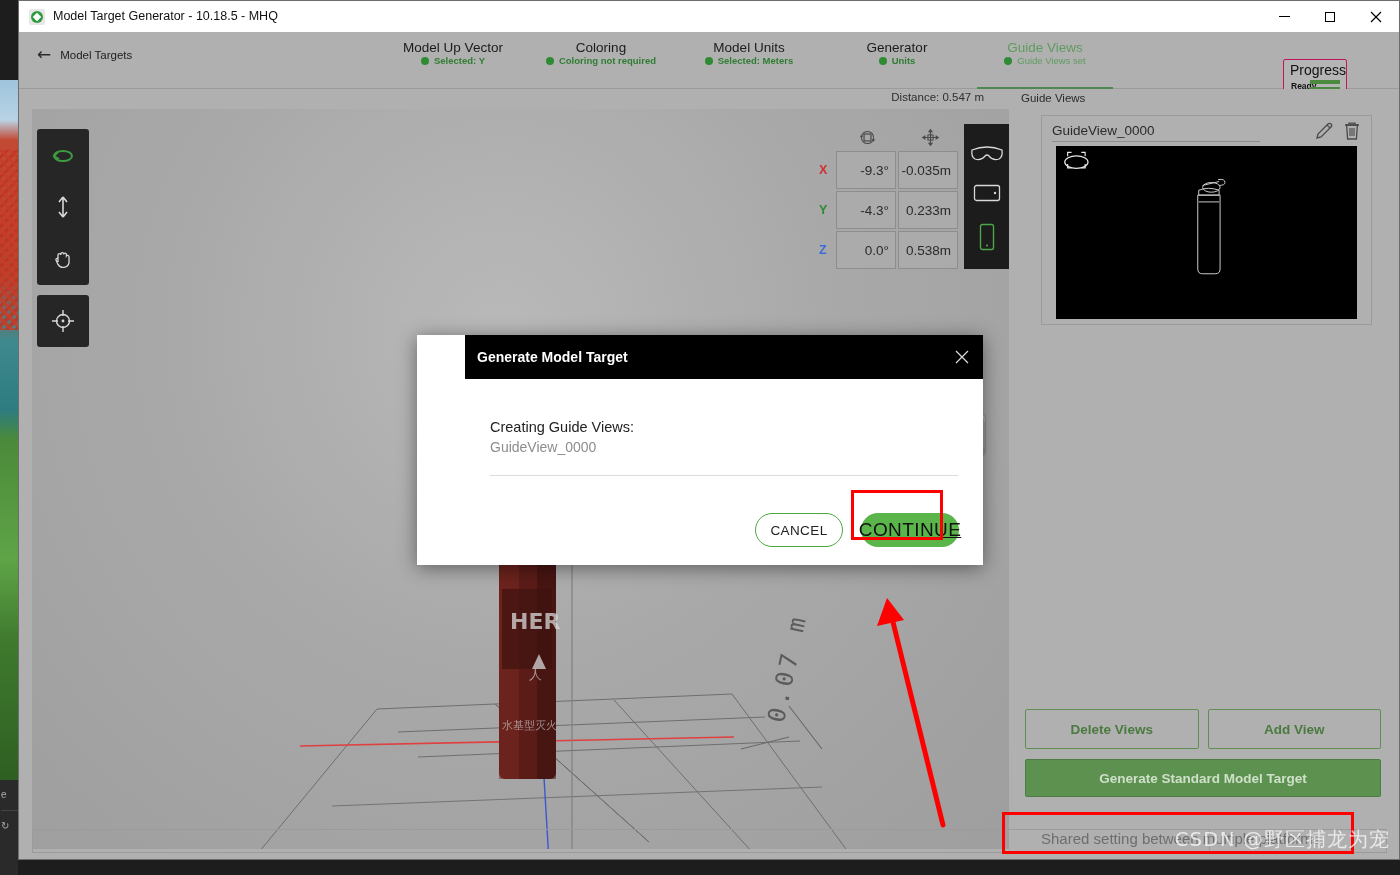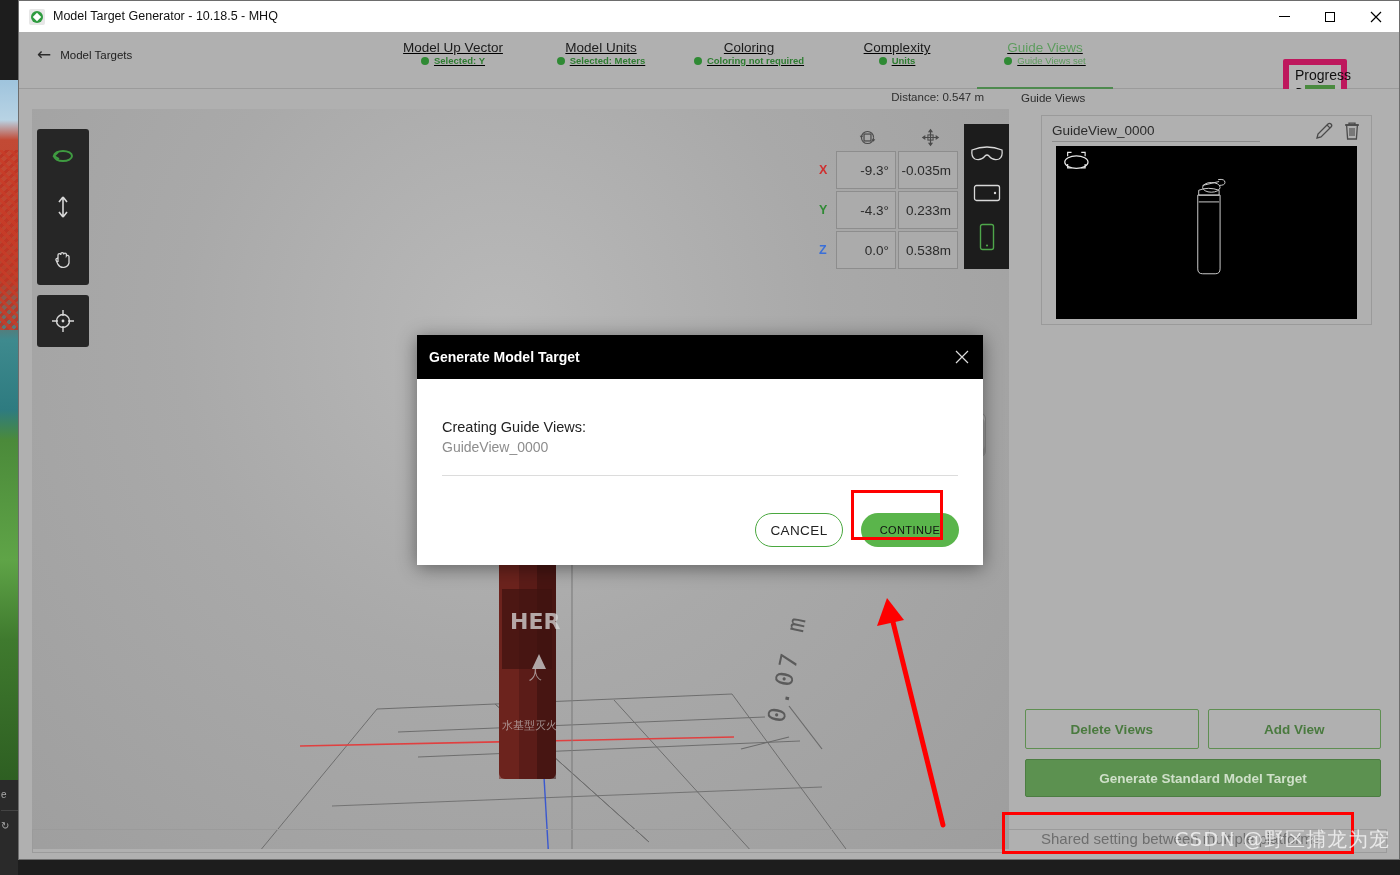--- a/index.html
+++ b/index.html
@@ -80,37 +80,37 @@
   #back-nav {
     position:absolute; left:18px; top:14px; display:flex; align-items:center; gap:9px;
     cursor:pointer;
   }
   .back-arrow { font-size:17px; color:#2b2b2b; line-height:1; font-family:"DejaVu Sans", sans-serif;}
   #back-label { font-size:11.5px; color:#222; }
 
   #steps { position:absolute; left:360px; top:0; height:57px; display:flex; }
   .step {
     width:148px; height:57px; display:flex; flex-direction:column; align-items:center;
-    justify-content:flex-start; padding-top:8px; position:relative; cursor:pointer;text-decoration:underline;
+    justify-content:flex-start; padding-top:8px; position:relative; cursor:pointer;
   }
   .step-title { font-size:13.5px; color:#1b1b1b; white-space:nowrap; }
   .step-sub {
     font-size:9.5px; color:#2f7d32; display:flex; align-items:center; gap:5px;
     white-space:nowrap; font-weight:bold;
   }
   .dot { width:8px; height:8px; border-radius:50%; background:#2f8a34; display:inline-block; }
   .step.active .step-title { color:#5e9c5f; }
   .step.active .step-sub { color:#5e9c5f; font-weight:normal; }
   .step.active::after {
     content:""; position:absolute; left:6px; right:6px; bottom:0; height:2.5px; background:#4e8a4f;
   }
 
   #progress-btn {
     position:absolute; right:52px; top:27px; width:64px; height:40px;
-    border:6px solid #be185d; background:#b5b5b5; border-radius:2px; cursor:pointer;
+    border:1px solid #be185d; background:#b5b5b5; border-radius:2px; cursor:pointer;
   }
   #progress-title { position:absolute; left:6px; top:2px; font-size:14px; color:#111; }
   #progress-state { position:absolute; left:7px; top:21px; font-size:8.5px; color:#111; font-weight:bold; }
   #progress-bars { position:absolute; right:6px; top:20px; width:30px; }
   #progress-bars i { display:block; height:4px; background:#4a8a3f; margin-bottom:2.5px; }
 
   
   #viewport-wrap {
     position:absolute; left:13px; top:88px; width:977px; height:760px;
   }
@@ -221,21 +221,21 @@
     position:absolute; left:13px; right:12px; bottom:6px; height:24px;
     border:1px solid #9b9b9b; display:flex;
   }
   #bottom-strip .bs-a { flex:1; border-right:1px solid #9b9b9b; }
   #bottom-strip .bs-b { width:176px; }
 
   
   #modal-root { position:absolute; inset:0; }
   #modal {
     position:absolute; left:417px; top:335px; width:566px; height:230px;
-    background:#fff; box-shadow:0 3px 18px rgba(0,0,0,.45);
+    background:#fff; box-shadow:0 3px 18px rgba(0,0,0,.45);padding-left:48px;
   }
   #modal-head {
     height:44px; background:#000; color:#fff; position:relative;
     display:flex; align-items:center;
   }
   #modal-title { font-size:14px; font-weight:bold; padding-left:12px; }
   #modal-close {
     position:absolute; right:8px; top:9px; width:26px; height:26px;
     display:flex; align-items:center; justify-content:center;
     color:#dcdcdc; font-size:16px; cursor:pointer; font-family:"DejaVu Sans", sans-serif;
@@ -249,22 +249,22 @@
   #modal-foot {
     position:absolute; right:24px; bottom:18px; display:flex; gap:18px; align-items:center;
   }
   #cancel-btn {
     width:88px; height:34px; border:1.5px solid #4aa83f; border-radius:17px;
     background:#fff; color:#222; font-size:13.5px; letter-spacing:.4px;
     display:flex; align-items:center; justify-content:center; cursor:pointer;
   }
   #continue-btn {
     width:98px; height:34px; border:none; border-radius:17px;
-    background:#5ab54b; color:#111; font-size:11px; letter-spacing:.4px;
-    display:flex; align-items:center; justify-content:center; cursor:pointer;
+    background:#5ab54b; color:#111; font-size:19px; letter-spacing:.4px;
+    display:flex; align-items:center; justify-content:center; cursor:pointer;text-decoration:underline;
   }
 
   
   .anno { position:absolute; pointer-events:none; }
   #anno-continue { left:851px; top:490px; width:92px; height:50px;
                    border:3.5px solid #ff0000; }
   #anno-generate { left:1002px; top:812px; width:352px; height:42px;
                    border:3.5px solid #ff0000; }
   #anno-arrow { left:830px; top:540px; width:120px; height:290px; }
 
@@ -316,35 +316,35 @@
 
     <div id="steps">
       <div class="step">
         <span class="step-title">Model Up Vector</span>
         <span class="step-sub">
           <i class="dot"></i>
           <span>Selected: Y</span>
         </span>
       </div>
       <div class="step">
+        <span class="step-title">Coloring</span>
+        <span class="step-sub">
+          <i class="dot"></i>
+          <span>Coloring not required</span>
+        </span>
+      </div>
+      <div class="step">
         <span class="step-title">Model Units</span>
         <span class="step-sub">
           <i class="dot"></i>
           <span>Selected: Meters</span>
         </span>
       </div>
       <div class="step">
-        <span class="step-title">Coloring</span>
-        <span class="step-sub">
-          <i class="dot"></i>
-          <span>Coloring not required</span>
-        </span>
-      </div>
-      <div class="step">
-        <span class="step-title">Complexity</span>
+        <span class="step-title">Generator</span>
         <span class="step-sub">
           <i class="dot"></i>
           <span>Units</span>
         </span>
       </div>
       <div class="step active">
         <span class="step-title">Guide Views</span>
         <span class="step-sub">
           <i class="dot"></i>
           <span>Guide Views set</span>

